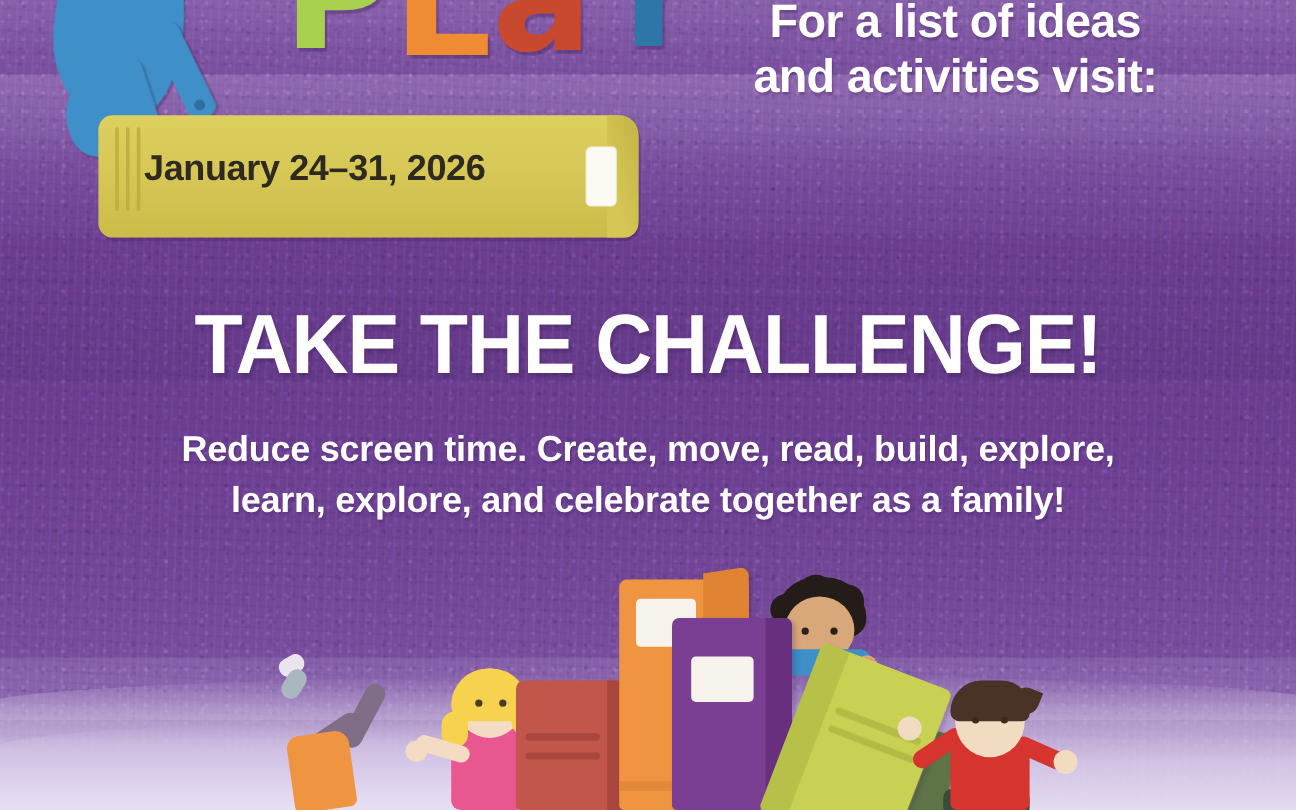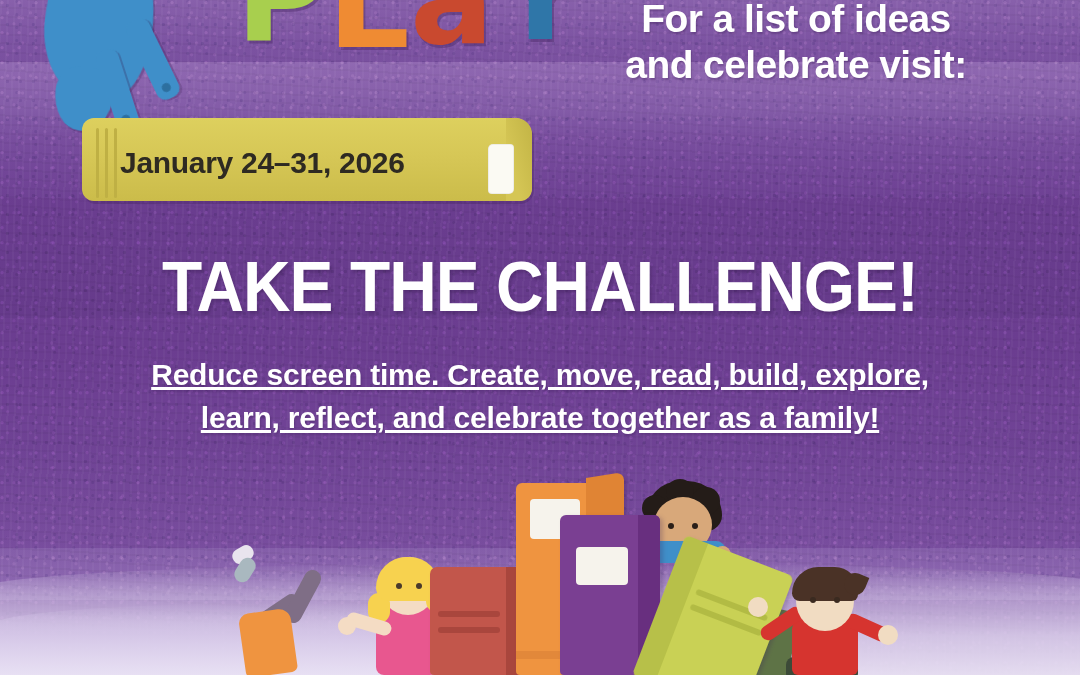--- a/index.html
+++ b/index.html
@@ -77,21 +77,21 @@
         border-radius:40% 44% 48% 46%/40% 40% 60% 60%;}
   .stick{position:absolute;background:#3f8fc9;border-radius:9px;
          filter:drop-shadow(2px 2px 0 rgba(50,25,75,.25));}
   .stick:after{content:"";position:absolute;width:9px;height:9px;border-radius:50%;background:#2d6f9f;
          right:8px;bottom:7px;}
   .stick-a{left:141px;top:16px;width:24px;height:86px;transform:rotate(-26deg);}
   .stick-b{left:106px;top:48px;width:23px;height:84px;transform:rotate(-18deg);}
 
   
   .date-banner{
-    position:absolute;left:82px;top:118px;width:450px;height:83px;
+    position:absolute;left:82px;top:96px;width:450px;height:102px;
     background:linear-gradient(180deg,#ddd05e 0%,#d6c756 46%,#cbbc4a 100%);
     border-radius:12px 18px 14px 12px;
     box-shadow:2px 3px 0 rgba(60,30,85,.28);
   }
   .date-banner:before{
     content:"";position:absolute;left:14px;top:10px;width:3px;height:70px;background:#bfb044;border-radius:3px;
     box-shadow:9px 0 0 #bfb044, 18px 0 0 #bfb044;
   }
   .date-banner .bevel{position:absolute;right:0;top:0;width:26px;height:100%;
     background:linear-gradient(255deg,#c2b445 0%,#d5c655 70%);border-radius:0 16px 12px 0;}
@@ -124,21 +124,21 @@
     color:#fff;font-weight:bold;font-size:70px;line-height:1;letter-spacing:-1px;
     font-family:"Liberation Sans", sans-serif;
     transform:scaleX(.94);
     text-shadow:2px 3px 3px rgba(45,20,70,.28);
   }
   .body-copy{
     position:absolute;left:0;right:0;top:354px;text-align:center;color:#fff;
     font-weight:bold;font-size:30px;line-height:1.42;letter-spacing:-.2px;
     font-family:"Liberation Sans", sans-serif;text-shadow:1px 2px 2px rgba(45,20,70,.26);
   }
-  .body-copy div{padding:0 70px;text-decoration:underline;}
+  .body-copy div{padding:0 70px;}
 
   
   .scene{position:absolute;left:0;right:0;bottom:0;height:260px;}
   .bk{position:absolute;bottom:0;filter:drop-shadow(3px 2px 2px rgba(60,30,85,.25));}
 
   .bk-red{left:430px;width:96px;height:108px;background:#c2564b;border-radius:7px 7px 4px 4px;}
   .bk-red .edge{position:absolute;right:0;top:0;width:20px;height:100%;background:#a9463d;border-radius:0 7px 4px 0;}
   .bk-red .r1{position:absolute;left:8px;right:26px;top:44px;height:6px;background:#a9463d;border-radius:3px;}
   .bk-red .r2{position:absolute;left:8px;right:26px;top:60px;height:6px;background:#a9463d;border-radius:3px;}
 
@@ -250,28 +250,28 @@
   <div class="stick stick-b"></div>
 
   <div class="date-banner">
     <div class="bevel"></div>
     <div class="date-label"></div>
     <div class="date-text">January 24–31, 2026</div>
   </div>
 
   <div class="visit">
     <div class="visit-line">For a list of ideas</div>
-    <div class="visit-line">and celebrate visit:</div>
+    <div class="visit-line">and activities visit:</div>
   </div>
 
   <div class="headline">TAKE THE CHALLENGE!</div>
 
   <div class="body-copy">
     <div>Reduce screen time. Create, move, read, build, explore,</div>
-    <div>learn, reflect, and celebrate together as a family!</div>
+    <div>learn, explore, and celebrate together as a family!</div>
   </div>
 
   <div class="ground"></div>
   <div class="ground2"></div>
 
   <div class="scene">
 
     <div class="kid kid-cart">
       <div class="leg leg1"></div>
       <div class="leg leg2"></div>

